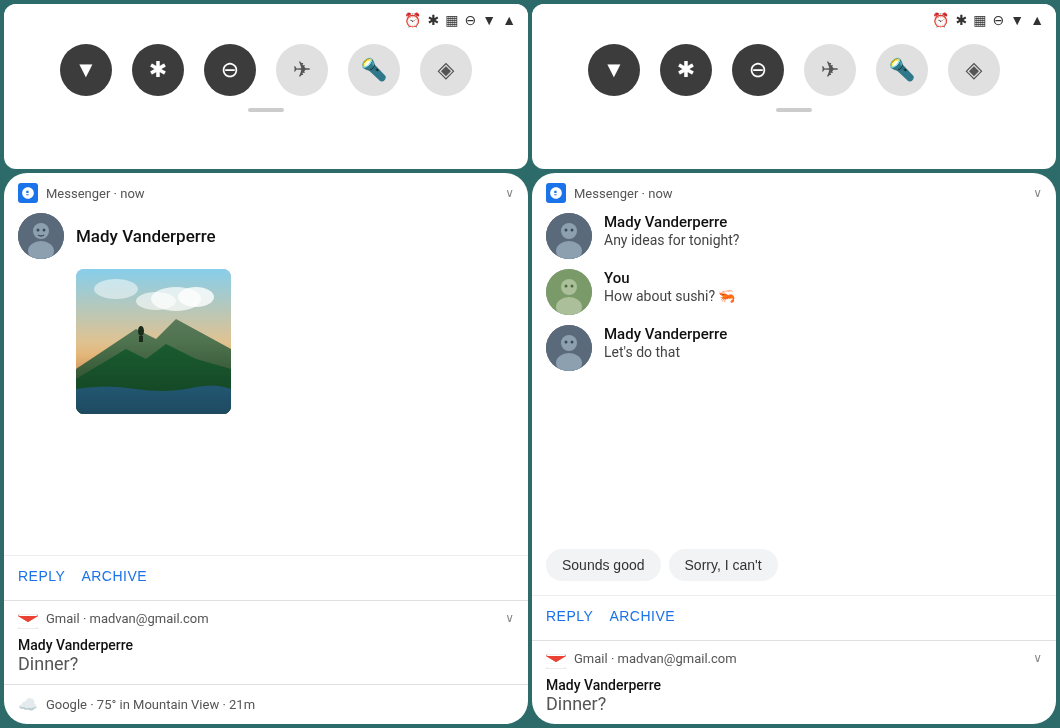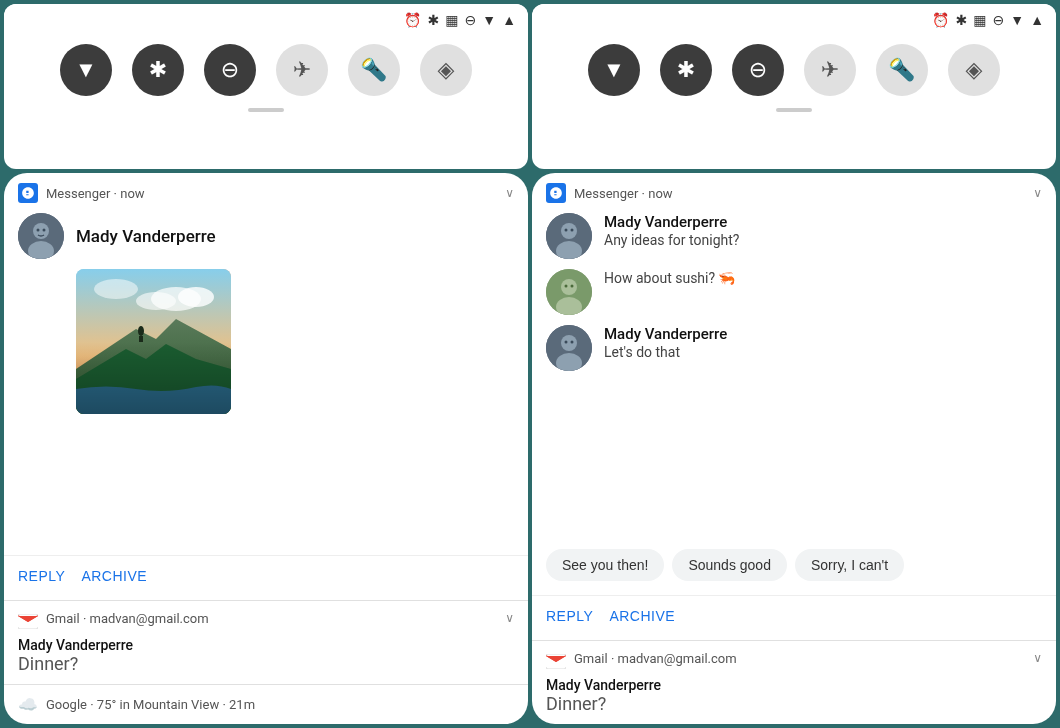--- a/index.html
+++ b/index.html
@@ -439,20 +439,21 @@
       <div class="avatar avatar-you" style="width:46px;height:46px;border-radius:50%;overflow:hidden;flex-shrink:0;">
         <svg width="46" height="46" viewBox="0 0 46 46">
           <rect width="46" height="46" fill="#7a9a6a"></rect>
           <circle cx="23" cy="18" r="8" fill="#aabf9a"></circle>
           <ellipse cx="23" cy="38" rx="13" ry="10" fill="#aabf9a"></ellipse>
           <circle cx="20" cy="17" r="1.5" fill="#4a6a3a"></circle>
           <circle cx="26" cy="17" r="1.5" fill="#4a6a3a"></circle>
         </svg>
       </div>
       <div class="chat-text-block">
+        <div class="chat-name">You</div>
         <div class="chat-message">How about sushi? 🦐</div>
       </div>
     </div>
 
     <div class="chat-row">
       <div class="avatar avatar-mady" style="width:46px;height:46px;border-radius:50%;overflow:hidden;flex-shrink:0;">
         <svg width="46" height="46" viewBox="0 0 46 46">
           <rect width="46" height="46" fill="#5a6a7a"></rect>
           <circle cx="23" cy="18" r="8" fill="#8da0b0"></circle>
           <ellipse cx="23" cy="38" rx="13" ry="10" fill="#8da0b0"></ellipse>
@@ -461,21 +462,20 @@
         </svg>
       </div>
       <div class="chat-text-block">
         <div class="chat-name">Mady Vanderperre</div>
         <div class="chat-message">Let's do that</div>
       </div>
     </div>
   </div>
 
   <div class="smart-replies">
-    <button class="smart-reply-chip">See you then!</button>
     <button class="smart-reply-chip">Sounds good</button>
     <button class="smart-reply-chip">Sorry, I can't</button>
   </div>
 
   <div class="action-row">
     <button class="action-btn">Reply</button>
     <button class="action-btn">Archive</button>
   </div>
 
   <div class="gmail-notif">

